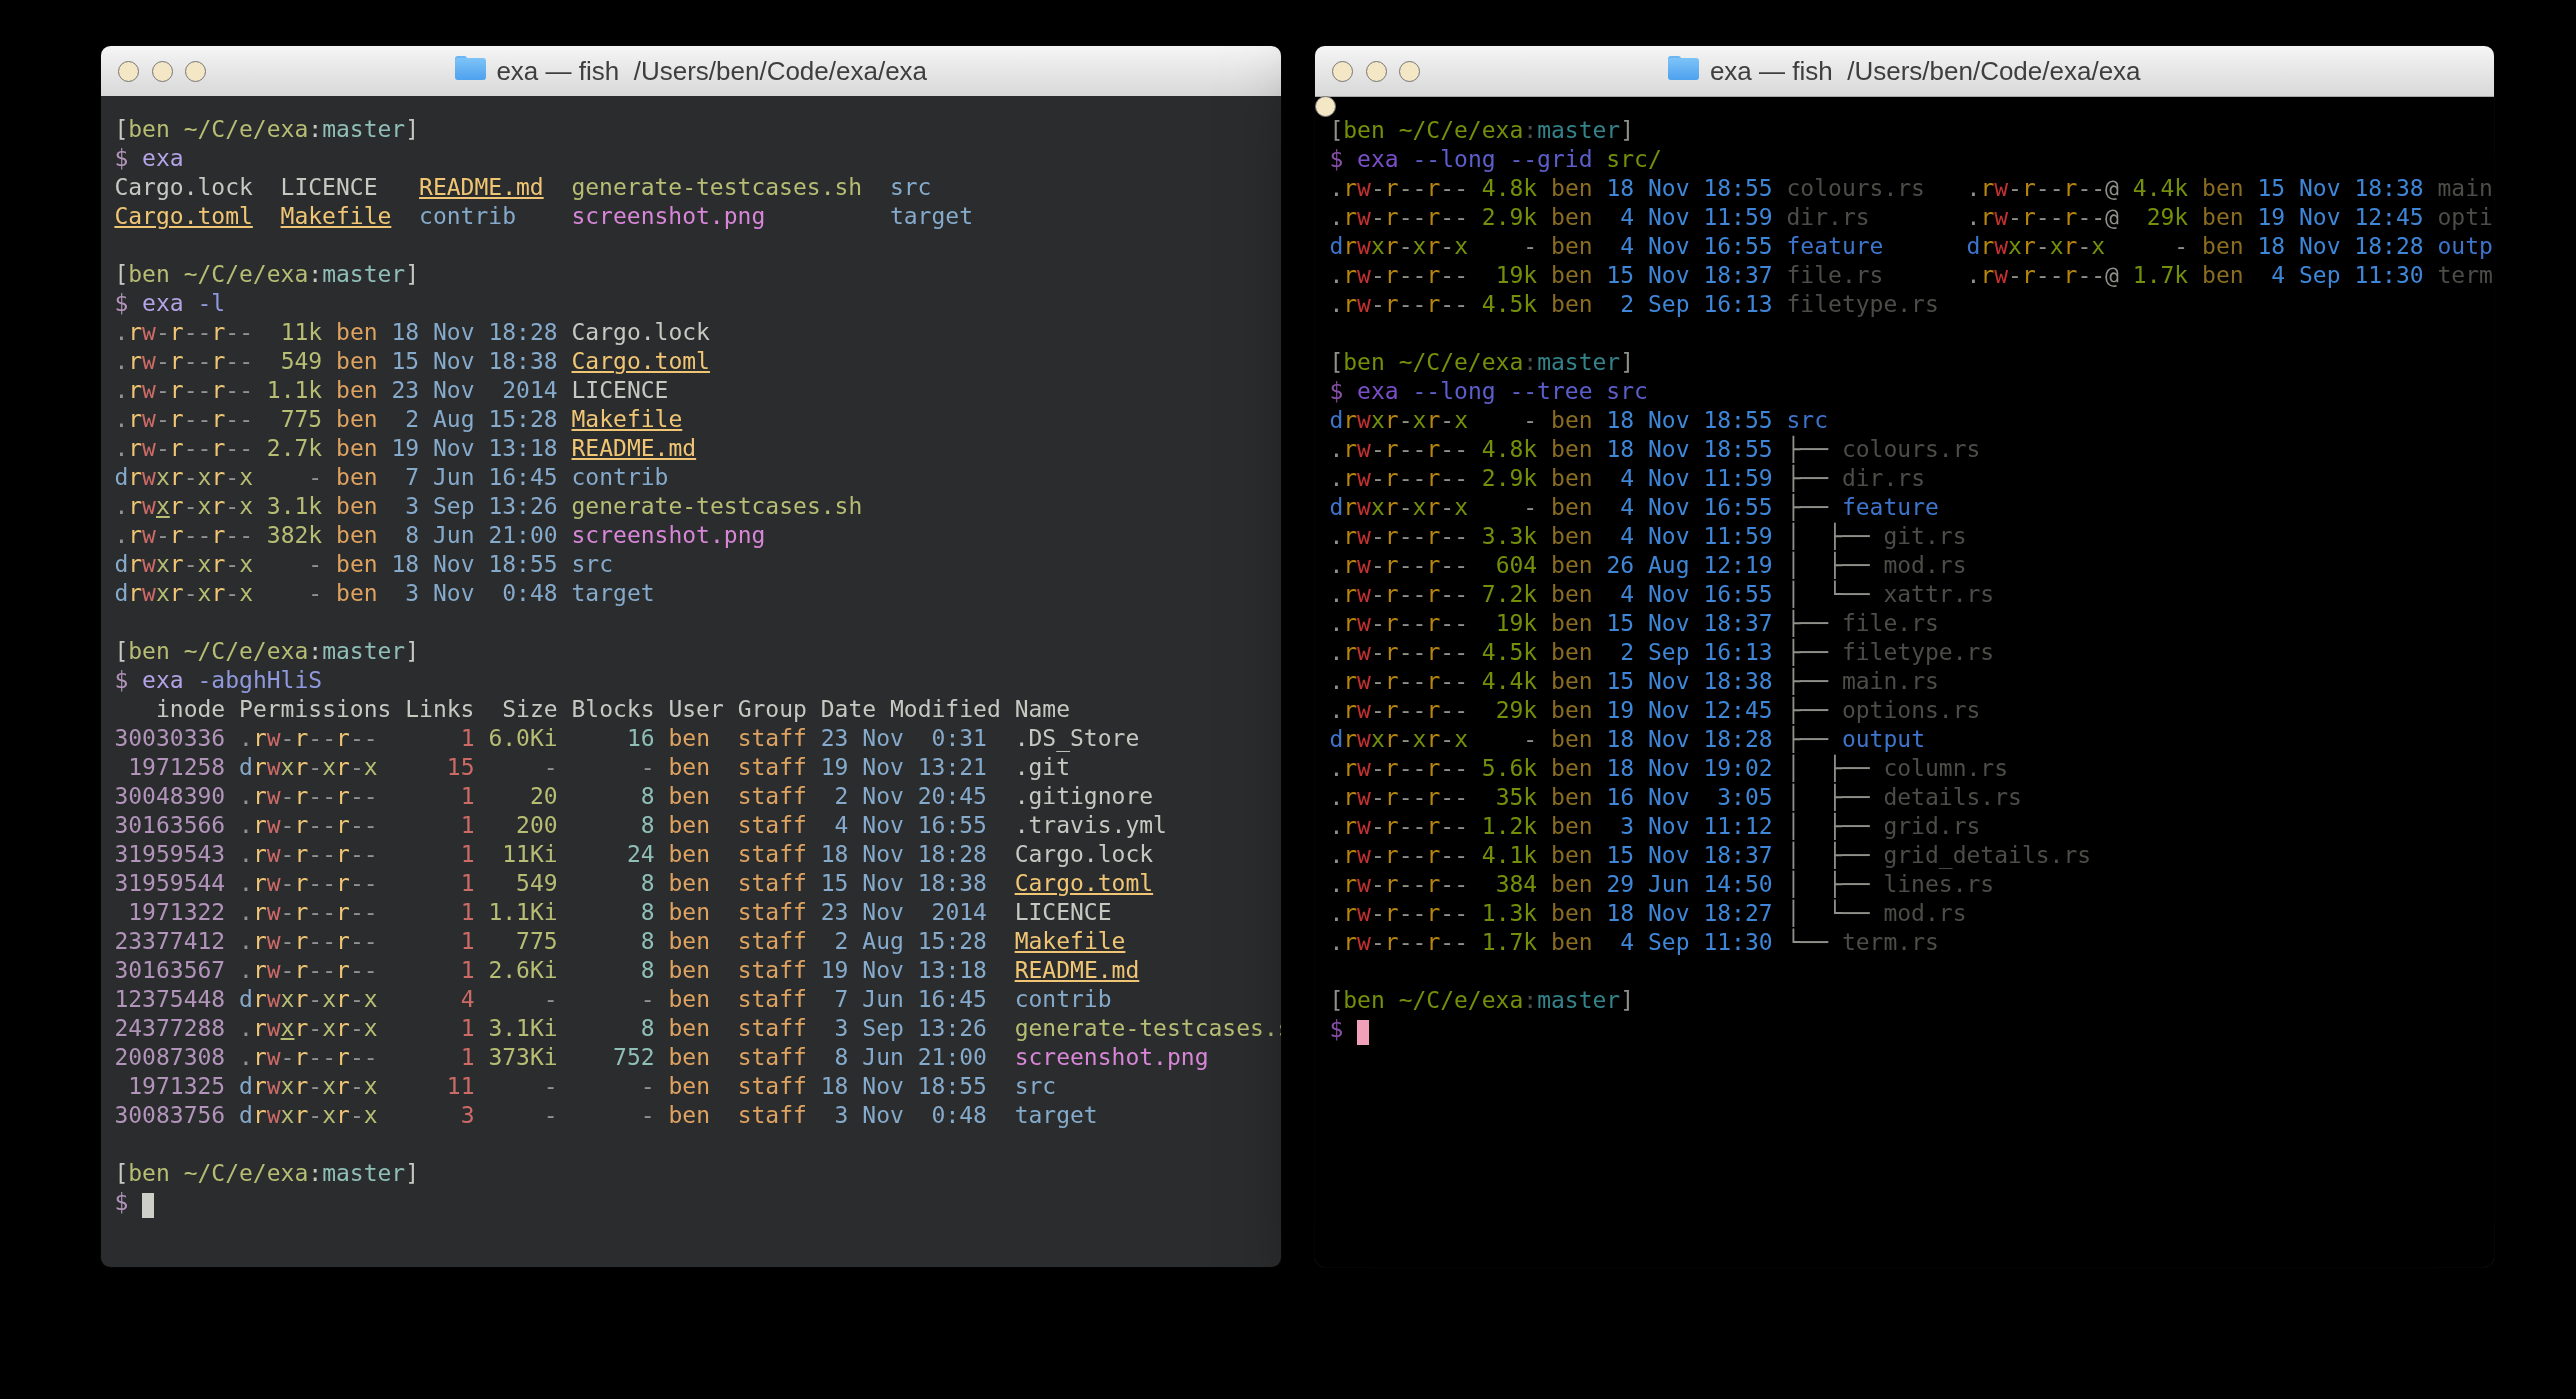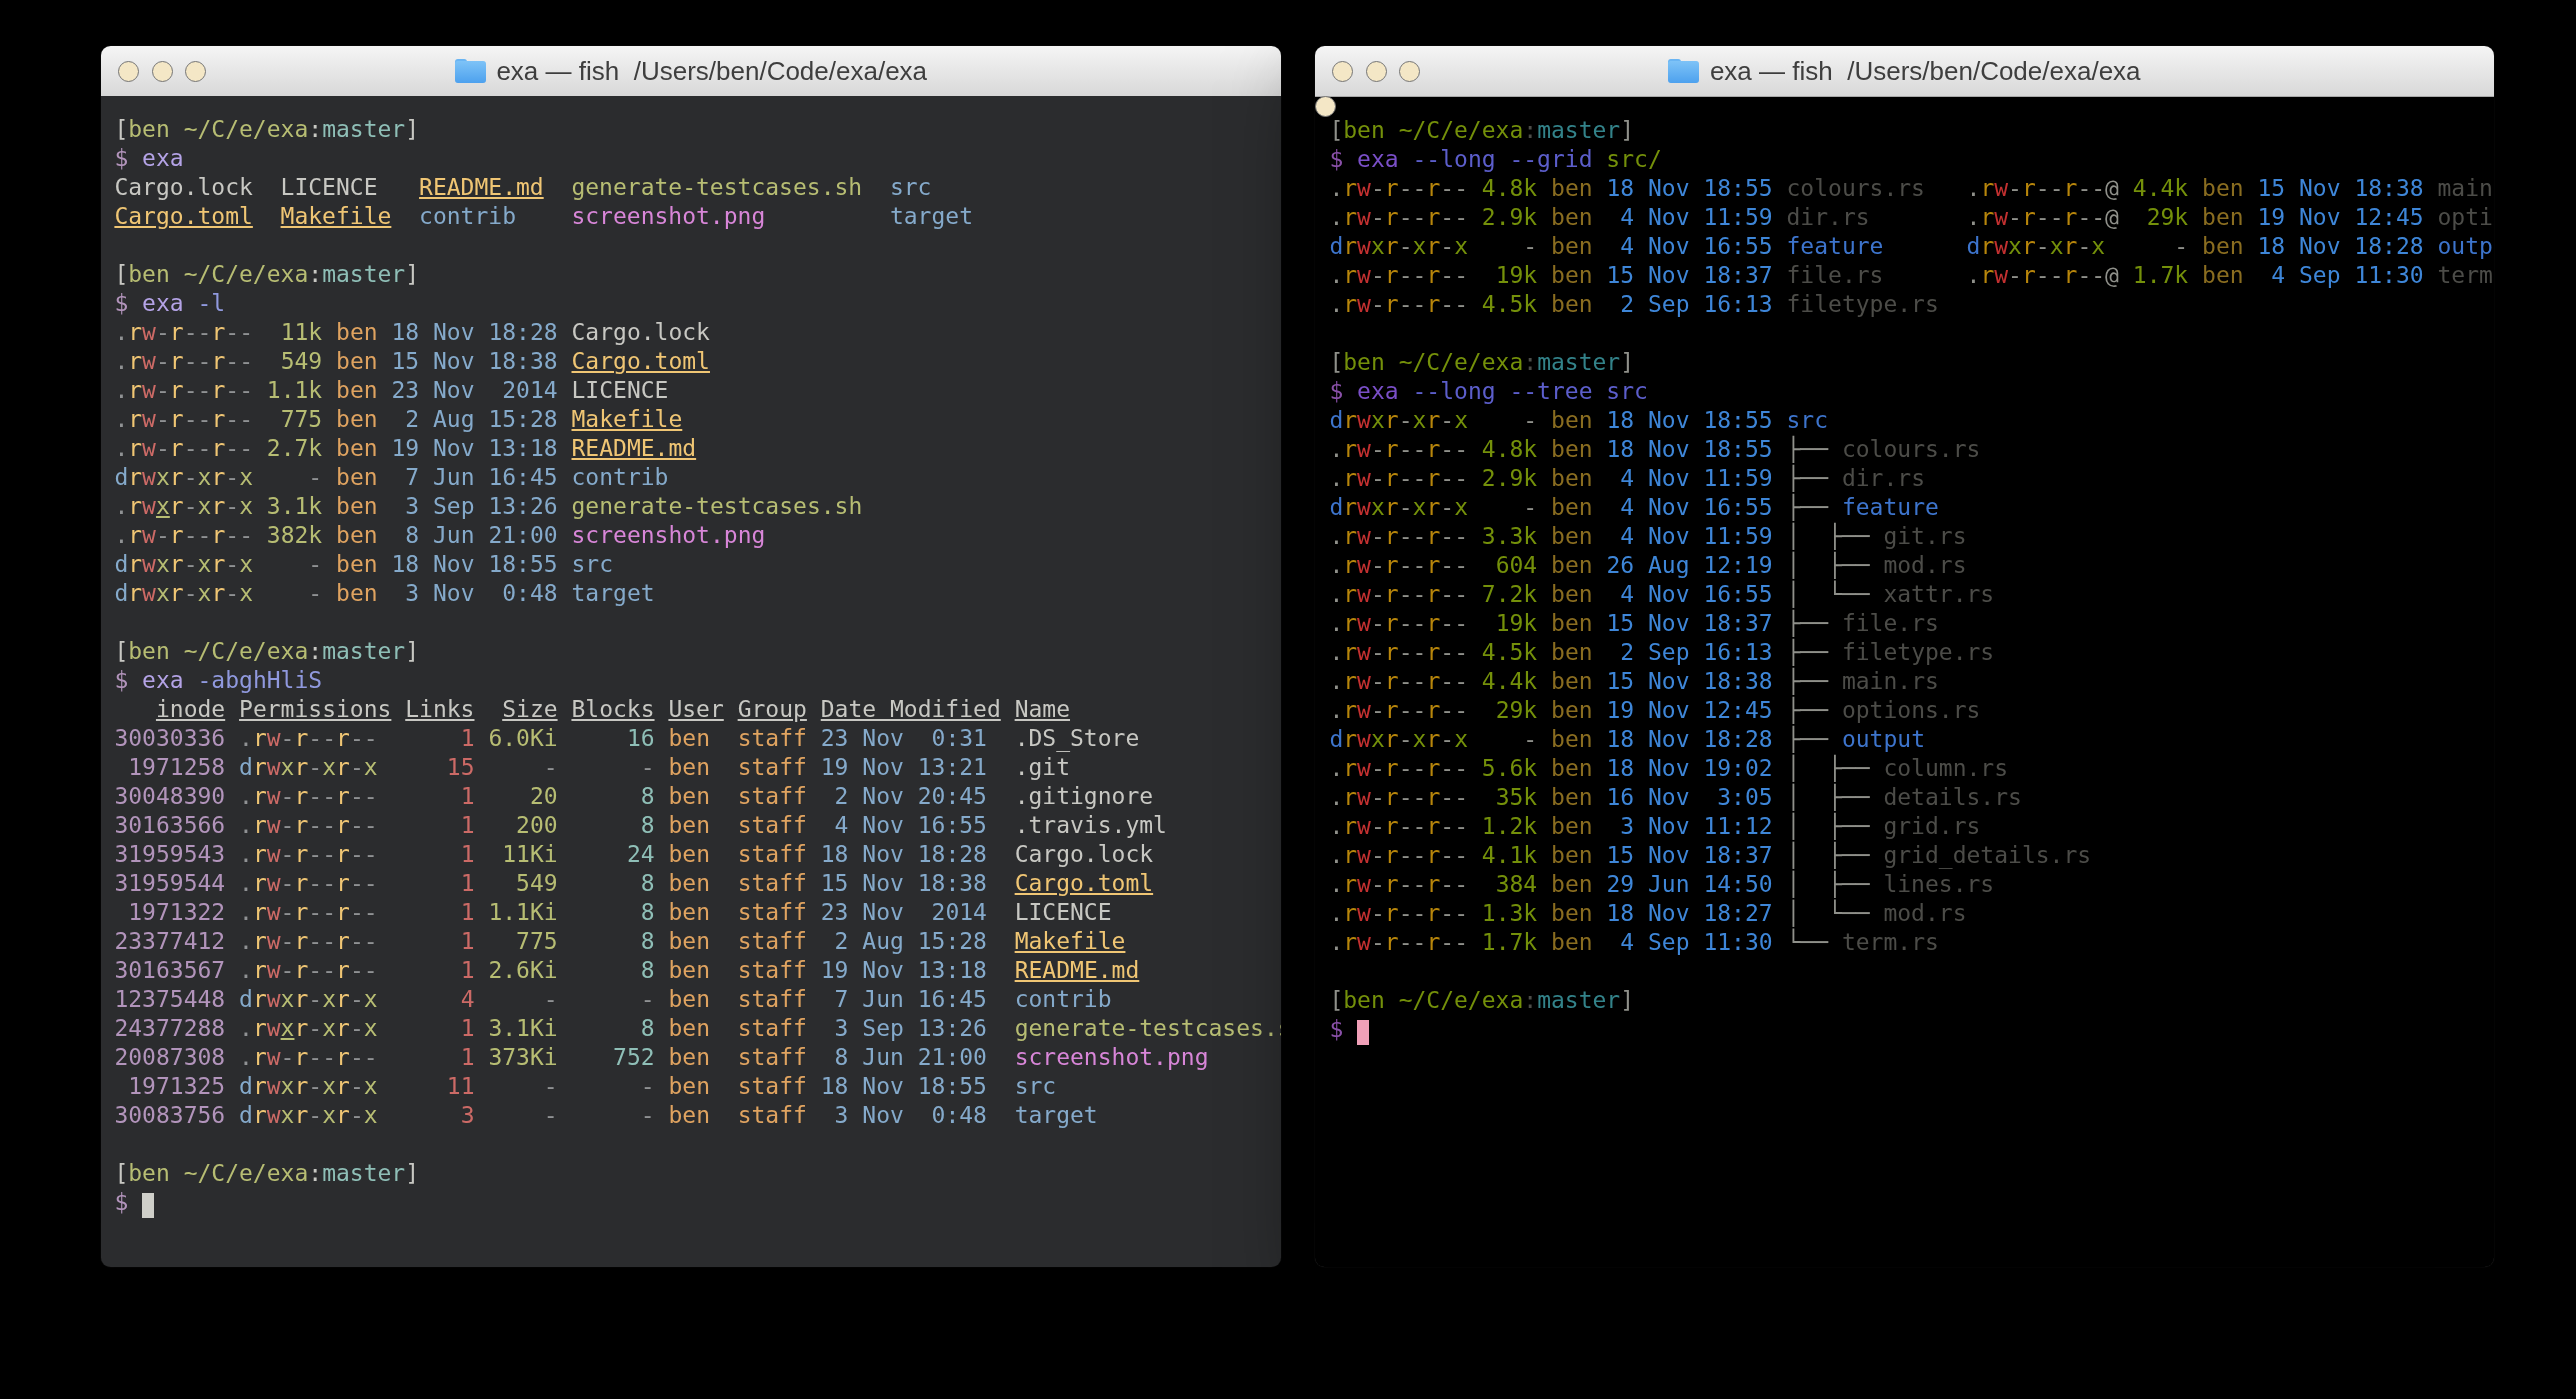--- a/index.html
+++ b/index.html
@@ -5,21 +5,21 @@
   html,body{margin:0;padding:0;}
   body{width:2576px;height:1400px;background:#000;position:relative;overflow:hidden;
        font-family:"Liberation Sans",sans-serif;}
   .window{position:absolute;border-radius:9.6px;overflow:hidden;
           box-shadow:0 33px 86px rgba(0,0,0,.6),0 0 1px rgba(255,255,255,.28);}
   .titlebar{height:50px;background:linear-gradient(#f5f5f5,#d8d8d8);
             border-bottom:1px solid #a8a8a8;position:relative;display:flex;align-items:center;}
   .lights{position:absolute;left:17px;top:0;height:100%;display:flex;align-items:center;gap:12.5px;}
   .light{width:21px;height:21px;border-radius:50%;background:#8c8c8c;
          border:1px solid #757575;box-sizing:border-box;cursor:default;}
-  .titlewrap{margin:0 auto;display:flex;align-items:center;gap:10.5px;}
+  .titlewrap{margin:0 auto;display:flex;gap:10.5px;}
   .title{font-size:26px;color:#3e3e3e;white-space:pre;}
   .folder{width:31px;height:25px;position:relative;flex:none;}
   .folder .back{position:absolute;left:0;top:2.9px;width:31px;height:22px;border-radius:2.9px;
                 background:linear-gradient(#7ec3f7,#4da1ee);}
   .folder .tab{position:absolute;left:0;top:0;width:12.5px;height:6.7px;border-radius:2.9px 2.9px 0 0;
                background:#6ab5f3;}
   .term{position:absolute;left:0;right:0;top:50px;bottom:0;
         font-family:"DejaVu Sans Mono",monospace;font-size:23px;line-height:29px;
         white-space:pre;padding:19px 0 0 13.4px;cursor:text;}
   .line{height:29px;}
@@ -28,21 +28,21 @@
 
   
   .dark{background:var(--dark-bg);}
   .dark .t{color:var(--dark-t)}   .dark .g{color:var(--dark-g)}
   .dark .gn{color:var(--dark-gn)} .dark .yl{color:var(--dark-yl)}
   .dark .or{color:var(--dark-or)} .dark .rd{color:var(--dark-rd)}
   .dark .bl{color:var(--dark-bl)} .dark .db{color:var(--dark-db)}
   .dark .cy{color:var(--dark-cy)} .dark .pu{color:var(--dark-pu)}
   .dark .cm{color:var(--dark-cm)} .dark .pa{color:var(--dark-pa)}
   .dark .mg{color:var(--dark-mg)}
-  .dark .hu{color:var(--dark-hu);text-decoration:underline;margin-top:37px;}
+  .dark .hu{color:var(--dark-hu);margin-top:37px;}
   .dark .ylu{color:var(--dark-yl);text-decoration:underline;}
   .dark .cur{background:var(--dark-cur);}
 
   
   .light{background:var(--light-bg);}
   .light .t{color:var(--light-t)}   .light .g{color:var(--light-g)}
   .light .gn{color:var(--light-gn)} .light .yl{color:var(--light-yl)}
   .light .or{color:var(--light-or)} .light .rd{color:var(--light-rd)}
   .light .bl{color:var(--light-bl)} .light .db{color:var(--light-db)}
   .light .cy{color:var(--light-cy)} .light .pu{color:var(--light-pu)}

